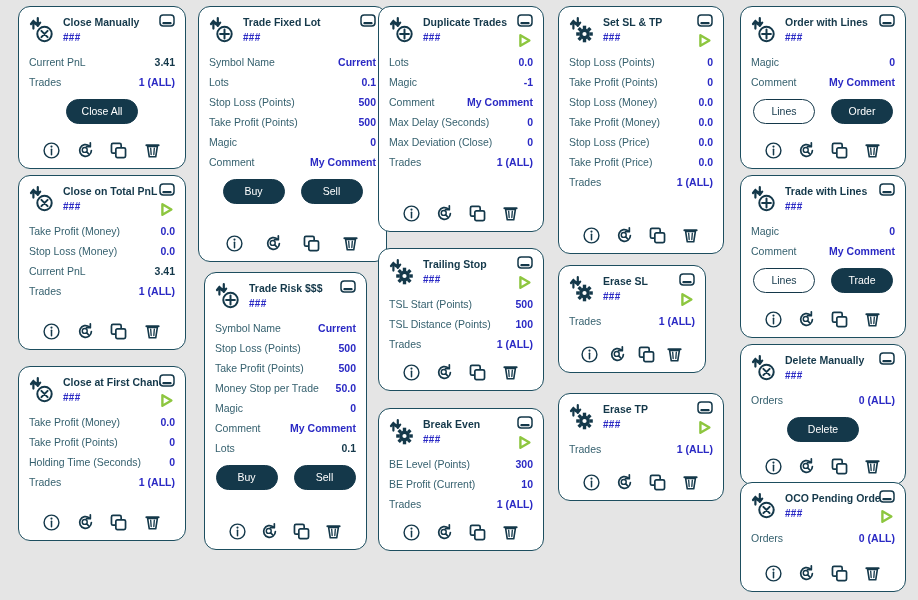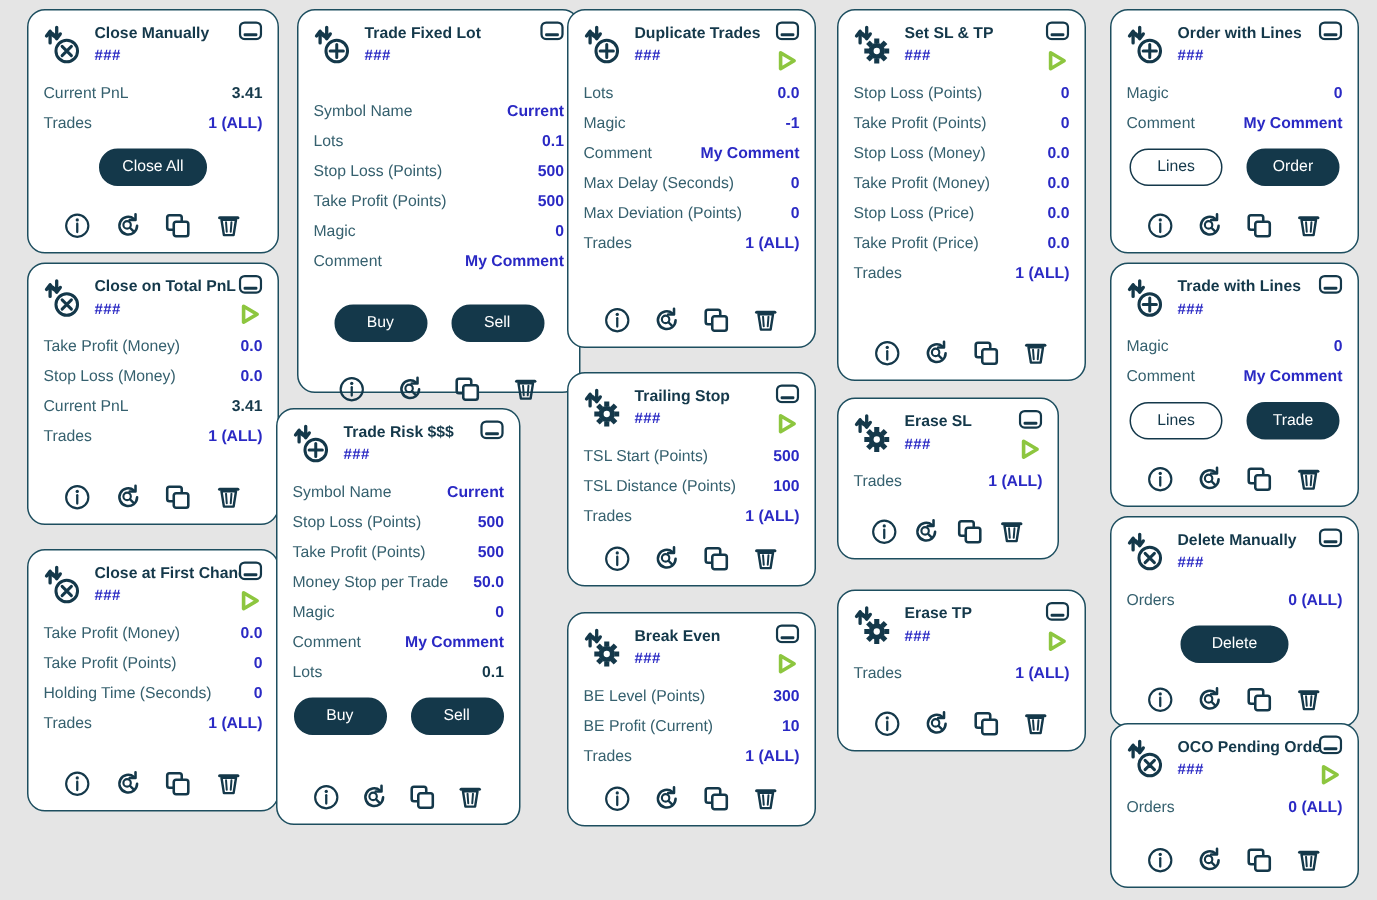--- a/index.html
+++ b/index.html
@@ -342,21 +342,21 @@
         </span>
         <span class="ic">
           <svg viewBox="0 0 20 20">
             <path d="M3.6,4.4 L16.4,4.4" stroke="#14384a" stroke-width="2.2" stroke-linecap="round"></path>
             <path d="M4.9,5.8 L6.6,16.6 L13.4,16.6 L15.1,5.8 Z" fill="none" stroke="#14384a" stroke-width="1.7" stroke-linejoin="round"></path>
             <path d="M8.1,7.6 L8.6,14.2 M11.9,7.6 L11.4,14.2" stroke="#14384a" stroke-width="1.4" stroke-linecap="round"></path>
           </svg>
         </span>
       </div>
     </div>
-    <div class="panel" style="left: 198px; top: 6px; width: 189px; height: 256px; gap: 12px;">
+    <div class="panel" style="left: 198px; top: 6px; width: 189px; height: 256px;">
       <div class="p-head">
         <span class="head-icon">
           <svg viewBox="0 0 30 30" xmlns="http://www.w3.org/2000/svg">
             <path d="M8.8,2.2 L8.8,9.2 M8.8,9.8 L6.4,6.6 M8.8,9.8 L11.2,6.6" fill="none" stroke="#14384a" stroke-width="2.2" stroke-linecap="round"></path>
             <path d="M4.4,12.6 L4.4,5.4 M4.4,4.8 L2.0,8.0 M4.4,4.8 L6.8,8.0" fill="none" stroke="#14384a" stroke-width="2.2" stroke-linecap="round"></path>
             <circle cx="15.5" cy="18" r="7.2" fill="none" stroke="#14384a" stroke-width="2"></circle>
             <path d="M15.5,13.6 L15.5,22.4 M11.1,18 L19.9,18" stroke="#14384a" stroke-width="2" stroke-linecap="round"></path>
           </svg>
         </span>
         <div class="head-text">
@@ -424,21 +424,21 @@
         </span>
         <span class="ic">
           <svg viewBox="0 0 20 20">
             <path d="M3.6,4.4 L16.4,4.4" stroke="#14384a" stroke-width="2.2" stroke-linecap="round"></path>
             <path d="M4.9,5.8 L6.6,16.6 L13.4,16.6 L15.1,5.8 Z" fill="none" stroke="#14384a" stroke-width="1.7" stroke-linejoin="round"></path>
             <path d="M8.1,7.6 L8.6,14.2 M11.9,7.6 L11.4,14.2" stroke="#14384a" stroke-width="1.4" stroke-linecap="round"></path>
           </svg>
         </span>
       </div>
     </div>
-    <div class="panel" style="left: 184px; top: 272px; width: 163px; height: 278px;">
+    <div class="panel" style="left: 204px; top: 272px; width: 163px; height: 278px;">
       <div class="p-head">
         <span class="head-icon">
           <svg viewBox="0 0 30 30" xmlns="http://www.w3.org/2000/svg">
             <path d="M8.8,2.2 L8.8,9.2 M8.8,9.8 L6.4,6.6 M8.8,9.8 L11.2,6.6" fill="none" stroke="#14384a" stroke-width="2.2" stroke-linecap="round"></path>
             <path d="M4.4,12.6 L4.4,5.4 M4.4,4.8 L2.0,8.0 M4.4,4.8 L6.8,8.0" fill="none" stroke="#14384a" stroke-width="2.2" stroke-linecap="round"></path>
             <circle cx="15.5" cy="18" r="7.2" fill="none" stroke="#14384a" stroke-width="2"></circle>
             <path d="M15.5,13.6 L15.5,22.4 M11.1,18 L19.9,18" stroke="#14384a" stroke-width="2" stroke-linecap="round"></path>
           </svg>
         </span>
         <div class="head-text">
@@ -554,21 +554,21 @@
         </div>
         <div class="row">
           <span class="lbl">Comment</span>
           <span class="val">My Comment</span>
         </div>
         <div class="row">
           <span class="lbl">Max Delay (Seconds)</span>
           <span class="val">0</span>
         </div>
         <div class="row">
-          <span class="lbl">Max Deviation (Points)</span>
+          <span class="lbl">Max Deviation (Close)</span>
           <span class="val">0</span>
         </div>
         <div class="row">
           <span class="lbl">Trades</span>
           <span class="val">1 (ALL)</span>
         </div>
       </div>
       <div class="foot">
         <span class="ic">
           <svg viewBox="0 0 20 20">

